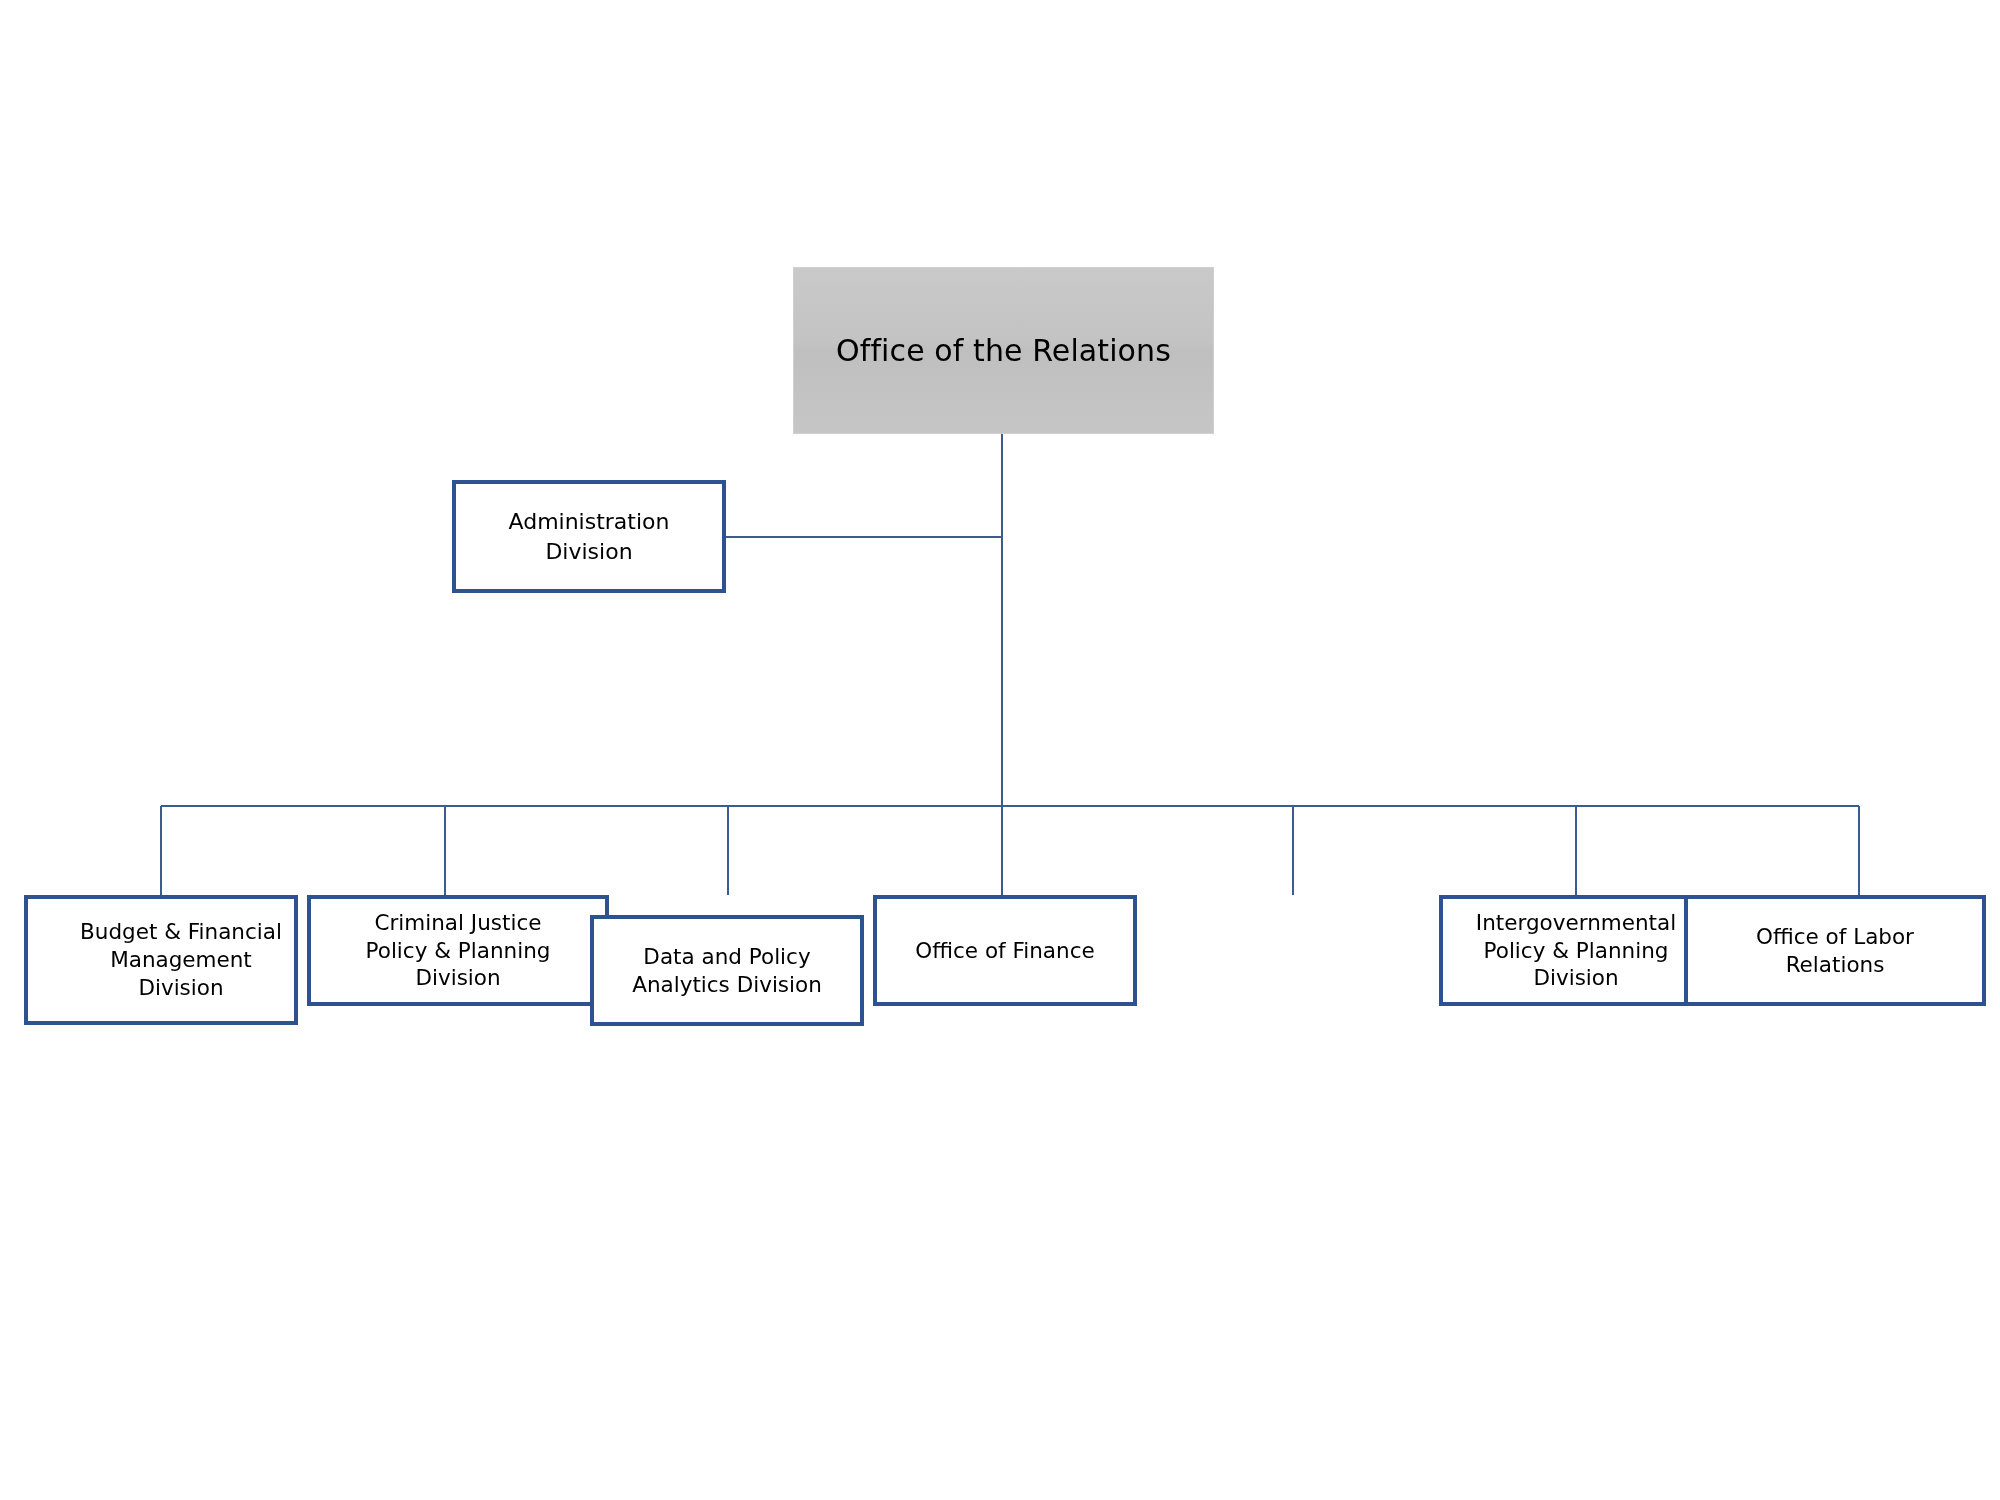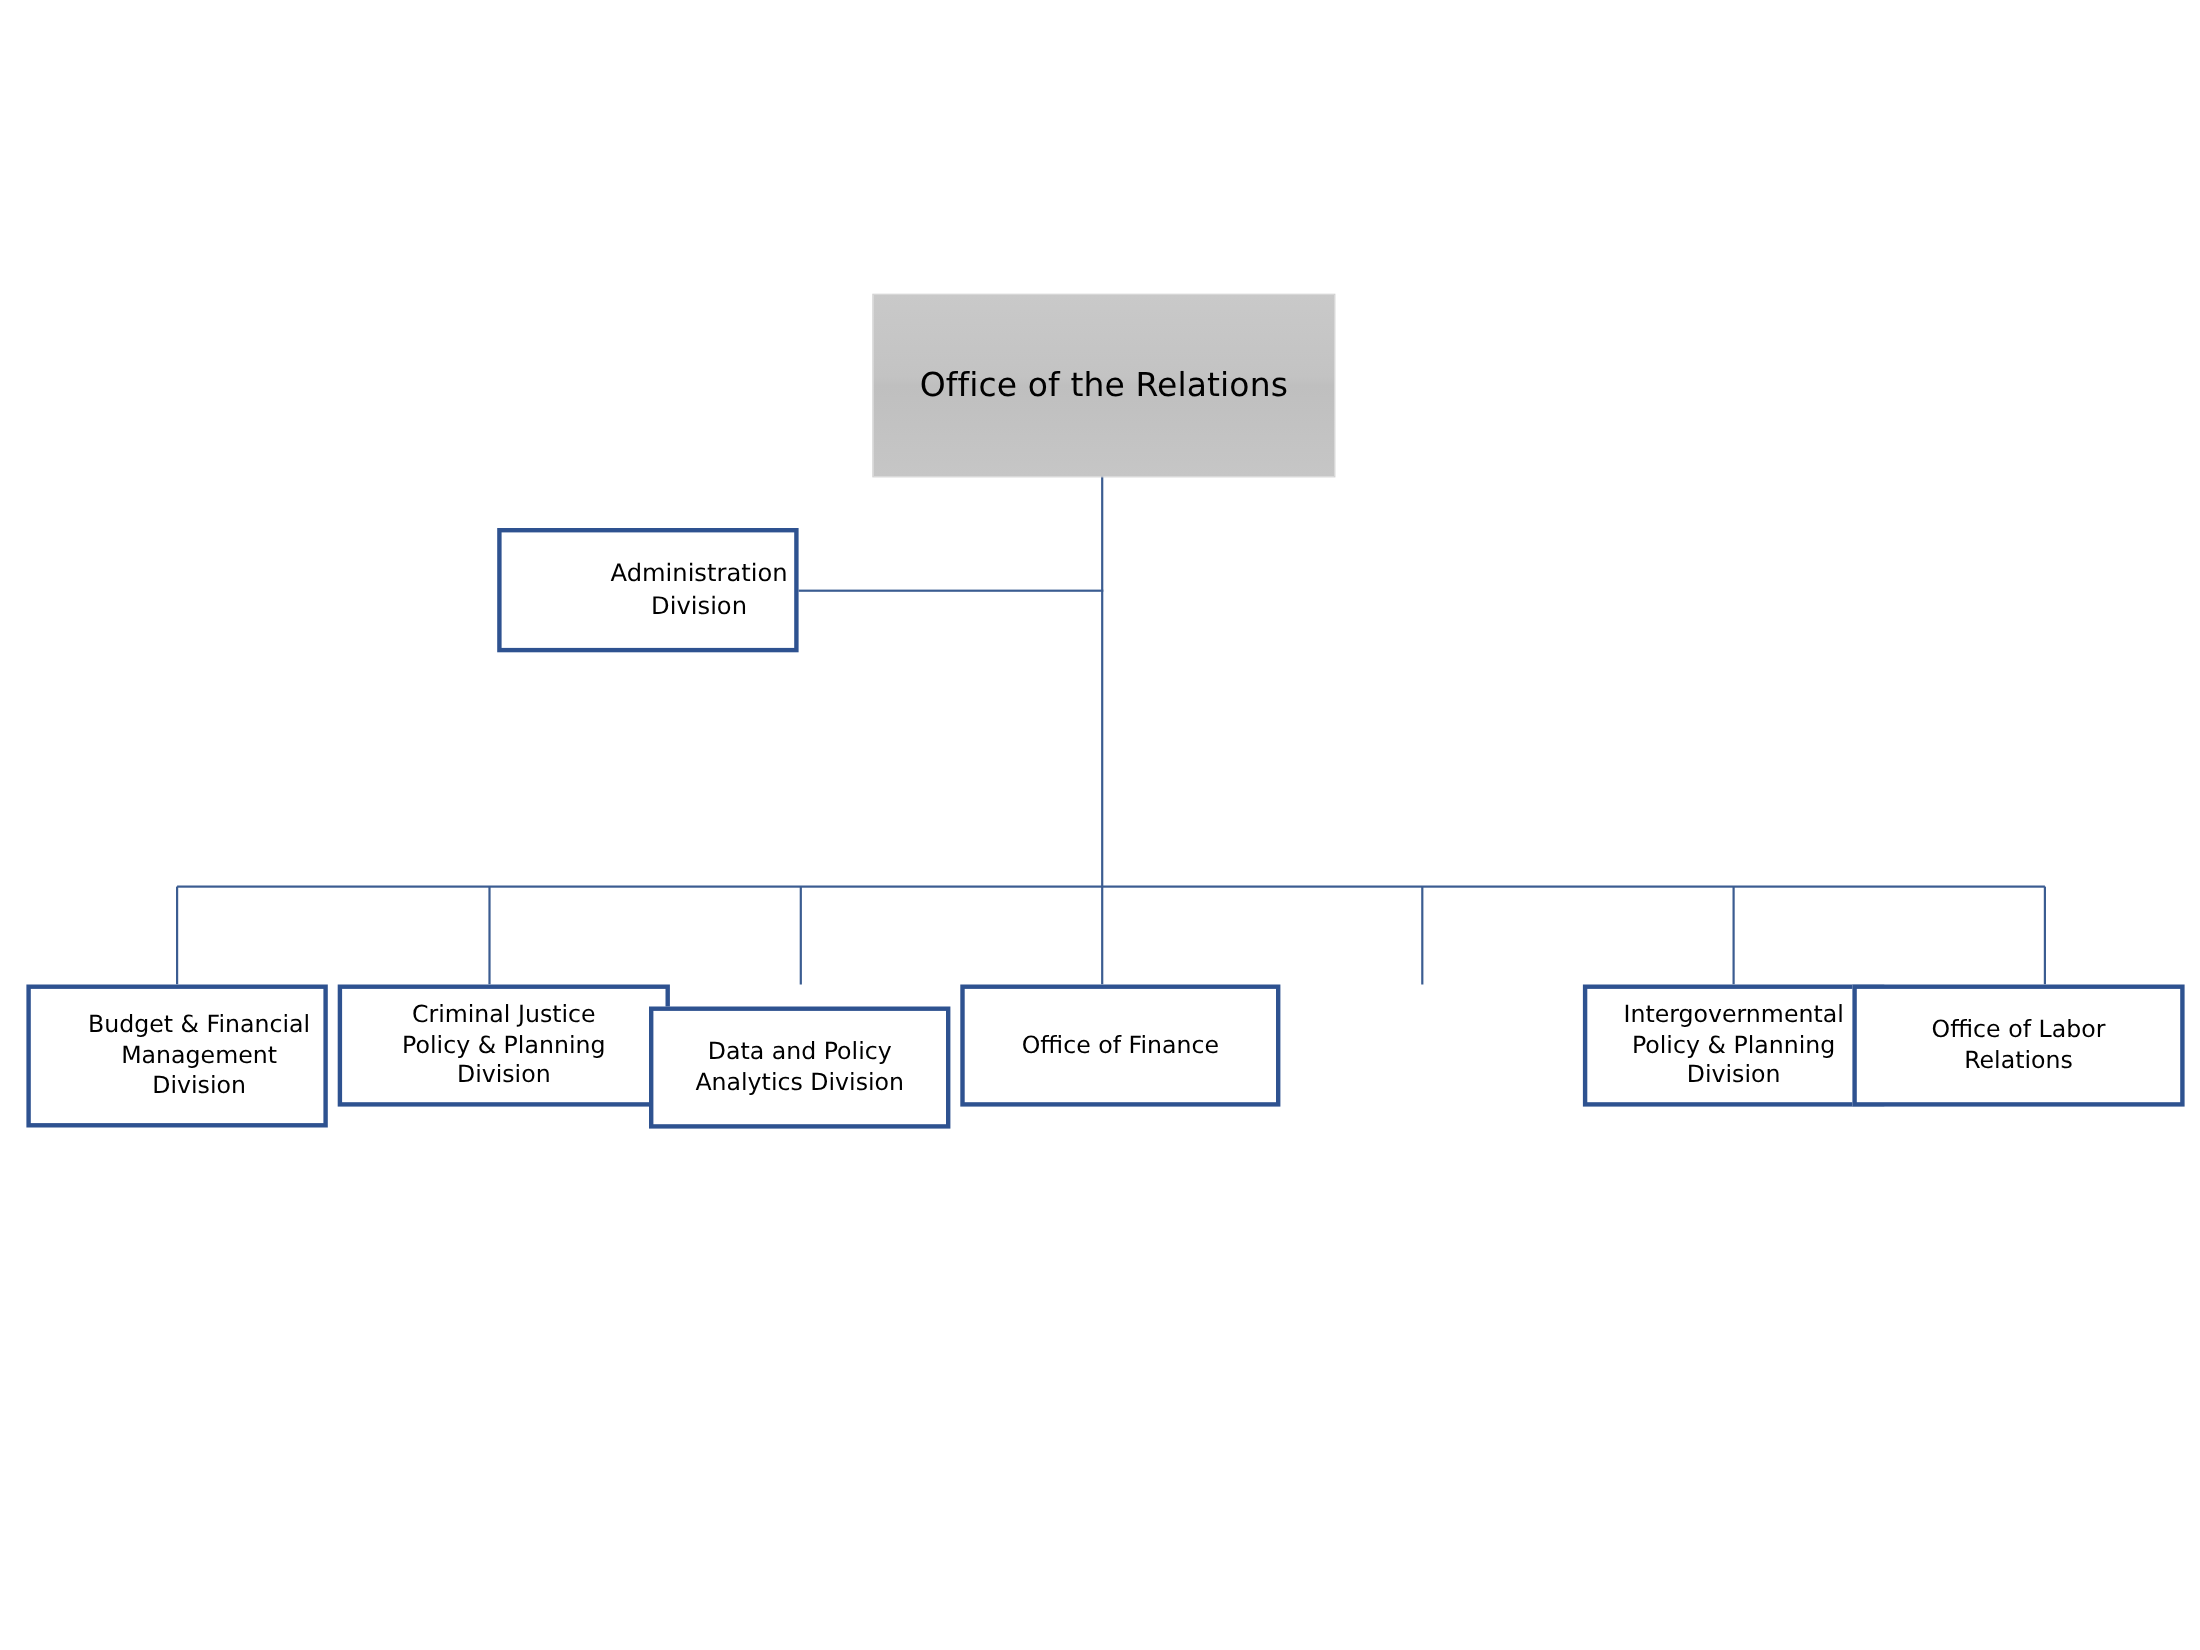--- a/index.html
+++ b/index.html
@@ -90,21 +90,21 @@
   <div class="conn conn-v" style="left:444px; top:806px; width:2px; height:89px;"></div>
   <div class="conn conn-v" style="left:727px; top:806px; width:2px; height:89px;"></div>
   <div class="conn conn-v" style="left:1292px; top:806px; width:2px; height:89px;"></div>
   <div class="conn conn-v" style="left:1575px; top:806px; width:2px; height:89px;"></div>
   <div class="conn conn-v" style="left:1858px; top:806px; width:2px; height:89px;"></div>
 
   <div class="node-root" style="left:793px; top:267px; width:421px; height:167px;">
     <span class="node-label">Office of the Relations</span>
   </div>
 
-  <div class="node-box node-admin" style="left:452px; top:480px; width:274px; height:113px;justify-content:flex-end;">
+  <div class="node-box node-admin" style="left:452px; top:480px; width:274px; height:113px;">
     <span class="node-label">Administration
 Division</span>
   </div>
 
   <div class="node-box node-leaf" style="left:24px; top:895px; width:274px; height:130px;padding-left:40px;">
     <span class="node-label">Budget &amp; Financial
 Management
 Division</span>
   </div>
 
@@ -112,21 +112,21 @@
     <span class="node-label">Criminal Justice
 Policy &amp; Planning
 Division</span>
   </div>
 
   <div class="node-box node-leaf" style="left:590px; top:915px; width:274px; height:111px;">
     <span class="node-label">Data and Policy
 Analytics Division</span>
   </div>
 
-  <div class="node-box node-leaf" style="left:873px; top:895px; width:291px; height:111px;">
+  <div class="node-box node-leaf" style="left:873px; top:895px; width:264px; height:111px;">
     <span class="node-label">Office of Finance</span>
   </div>
 
 
   <div class="node-box node-leaf" style="left:1439px; top:895px; width:274px; height:111px;">
     <span class="node-label">Intergovernmental
 Policy &amp; Planning
 Division</span>
   </div>
 

